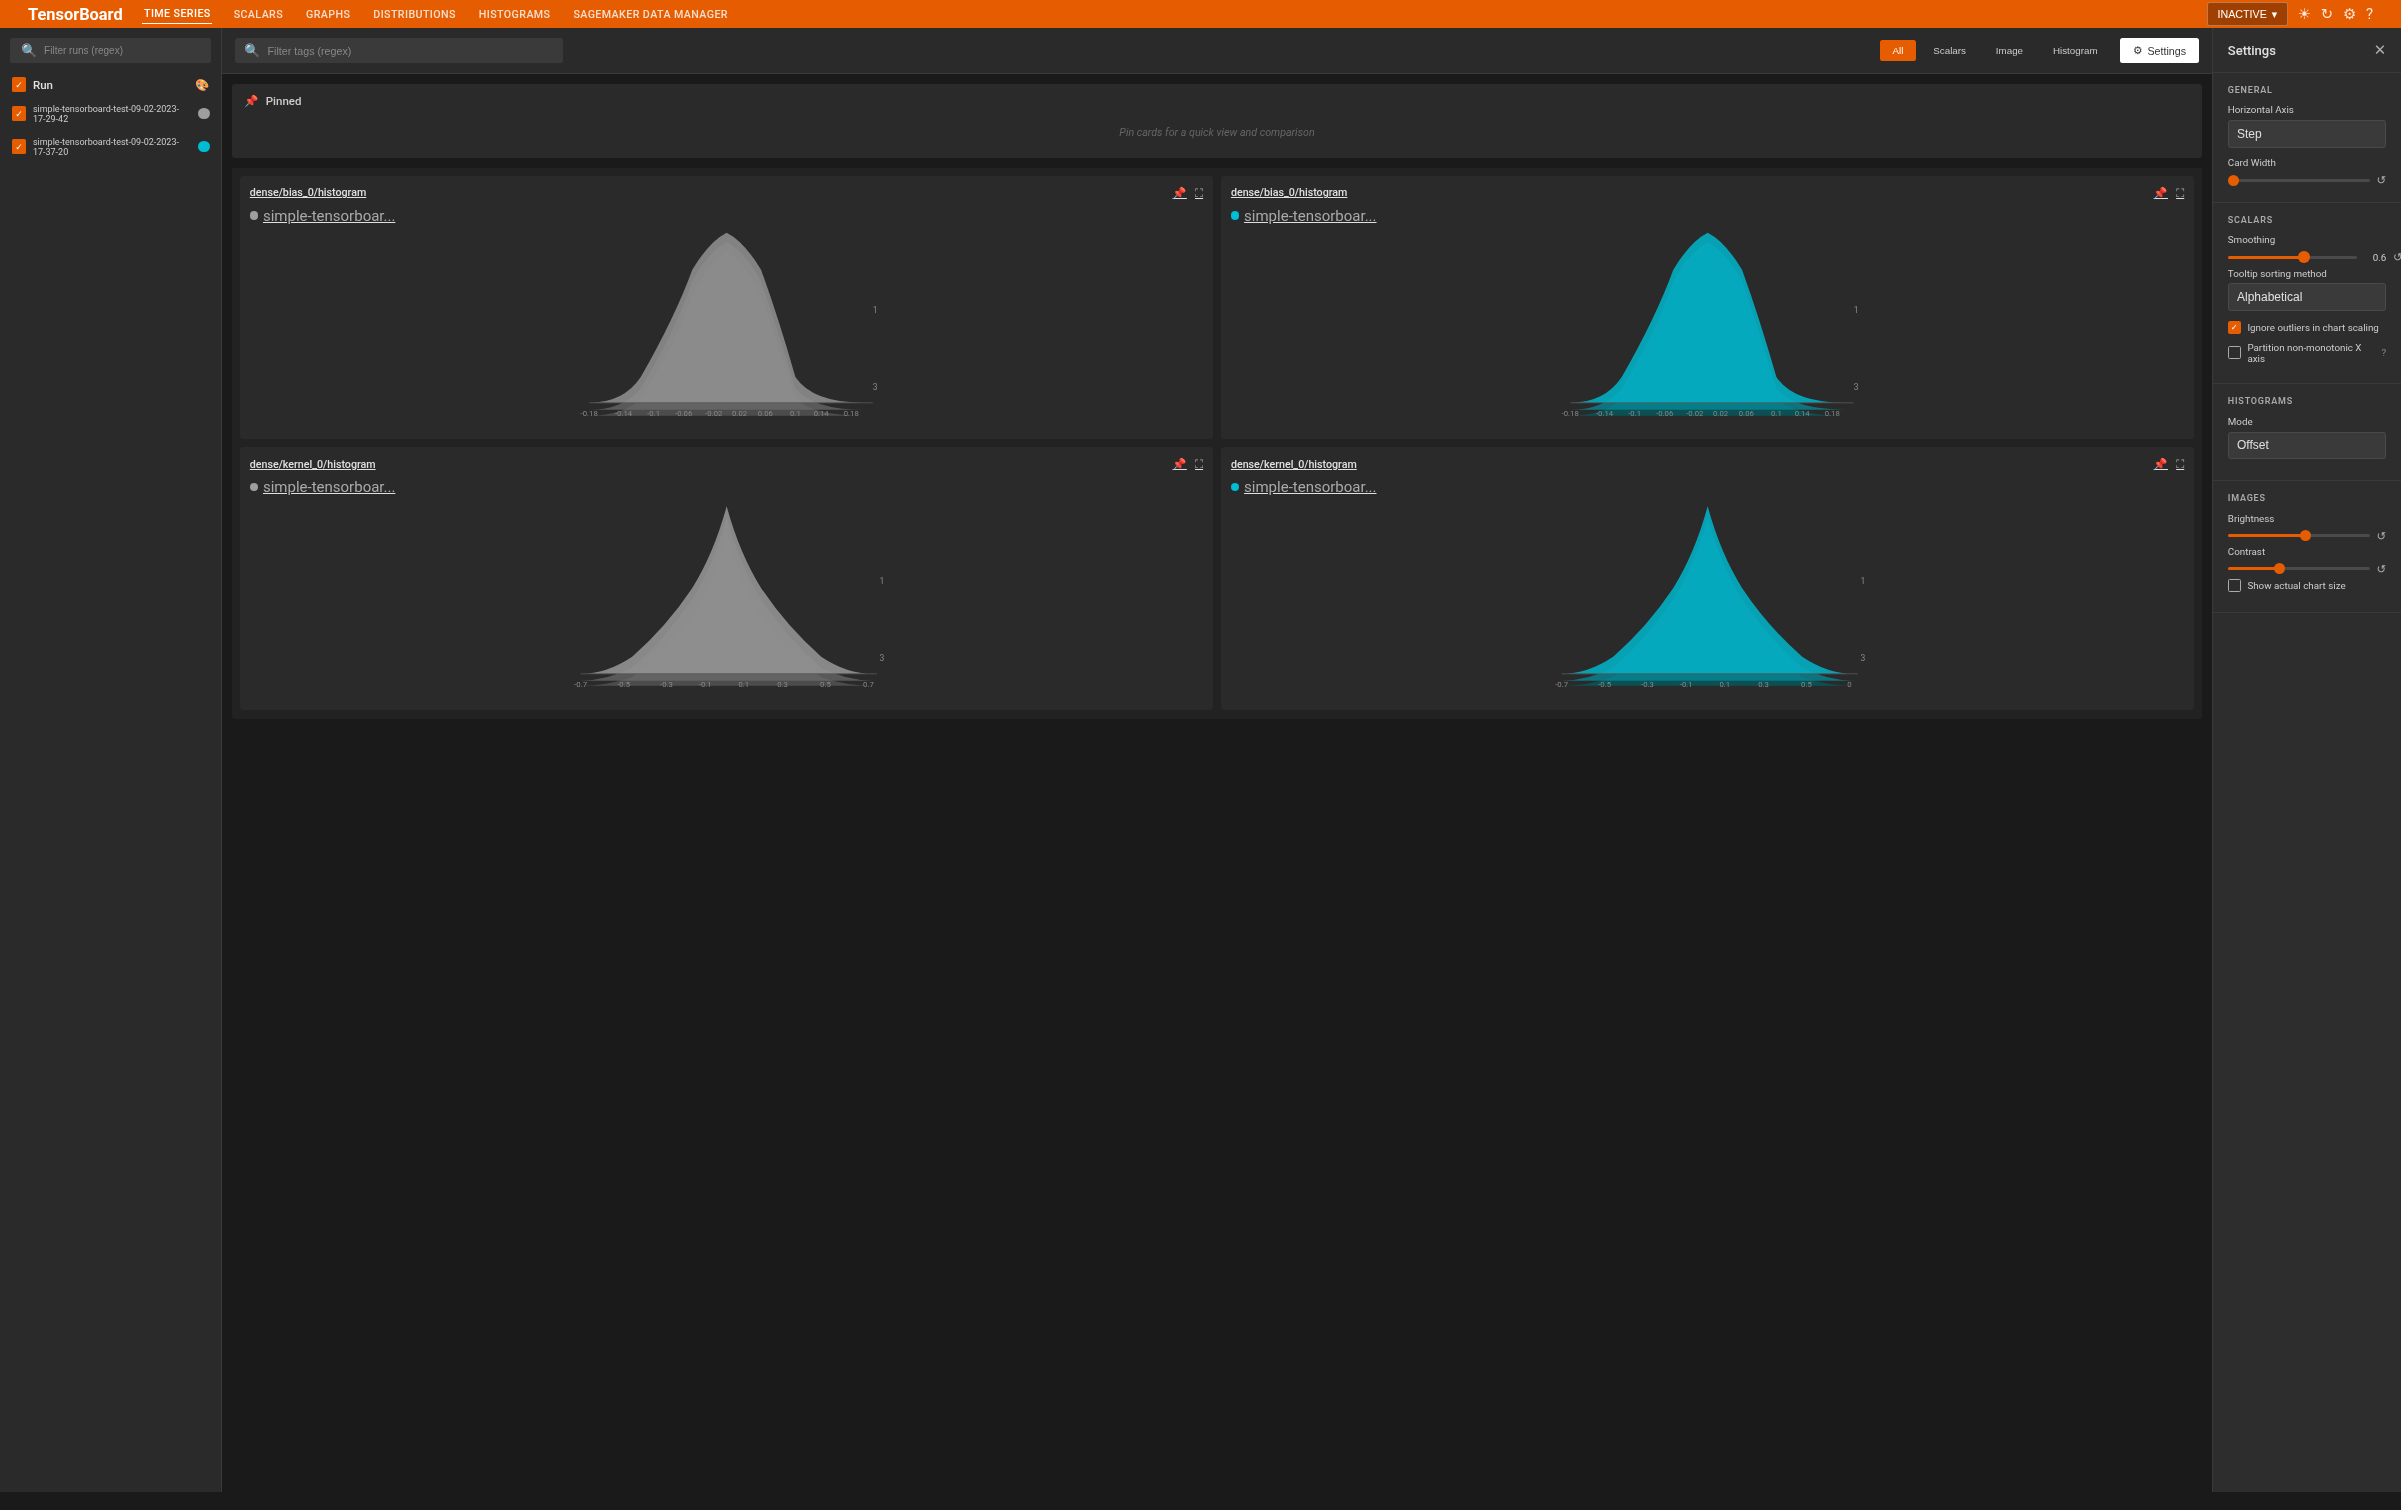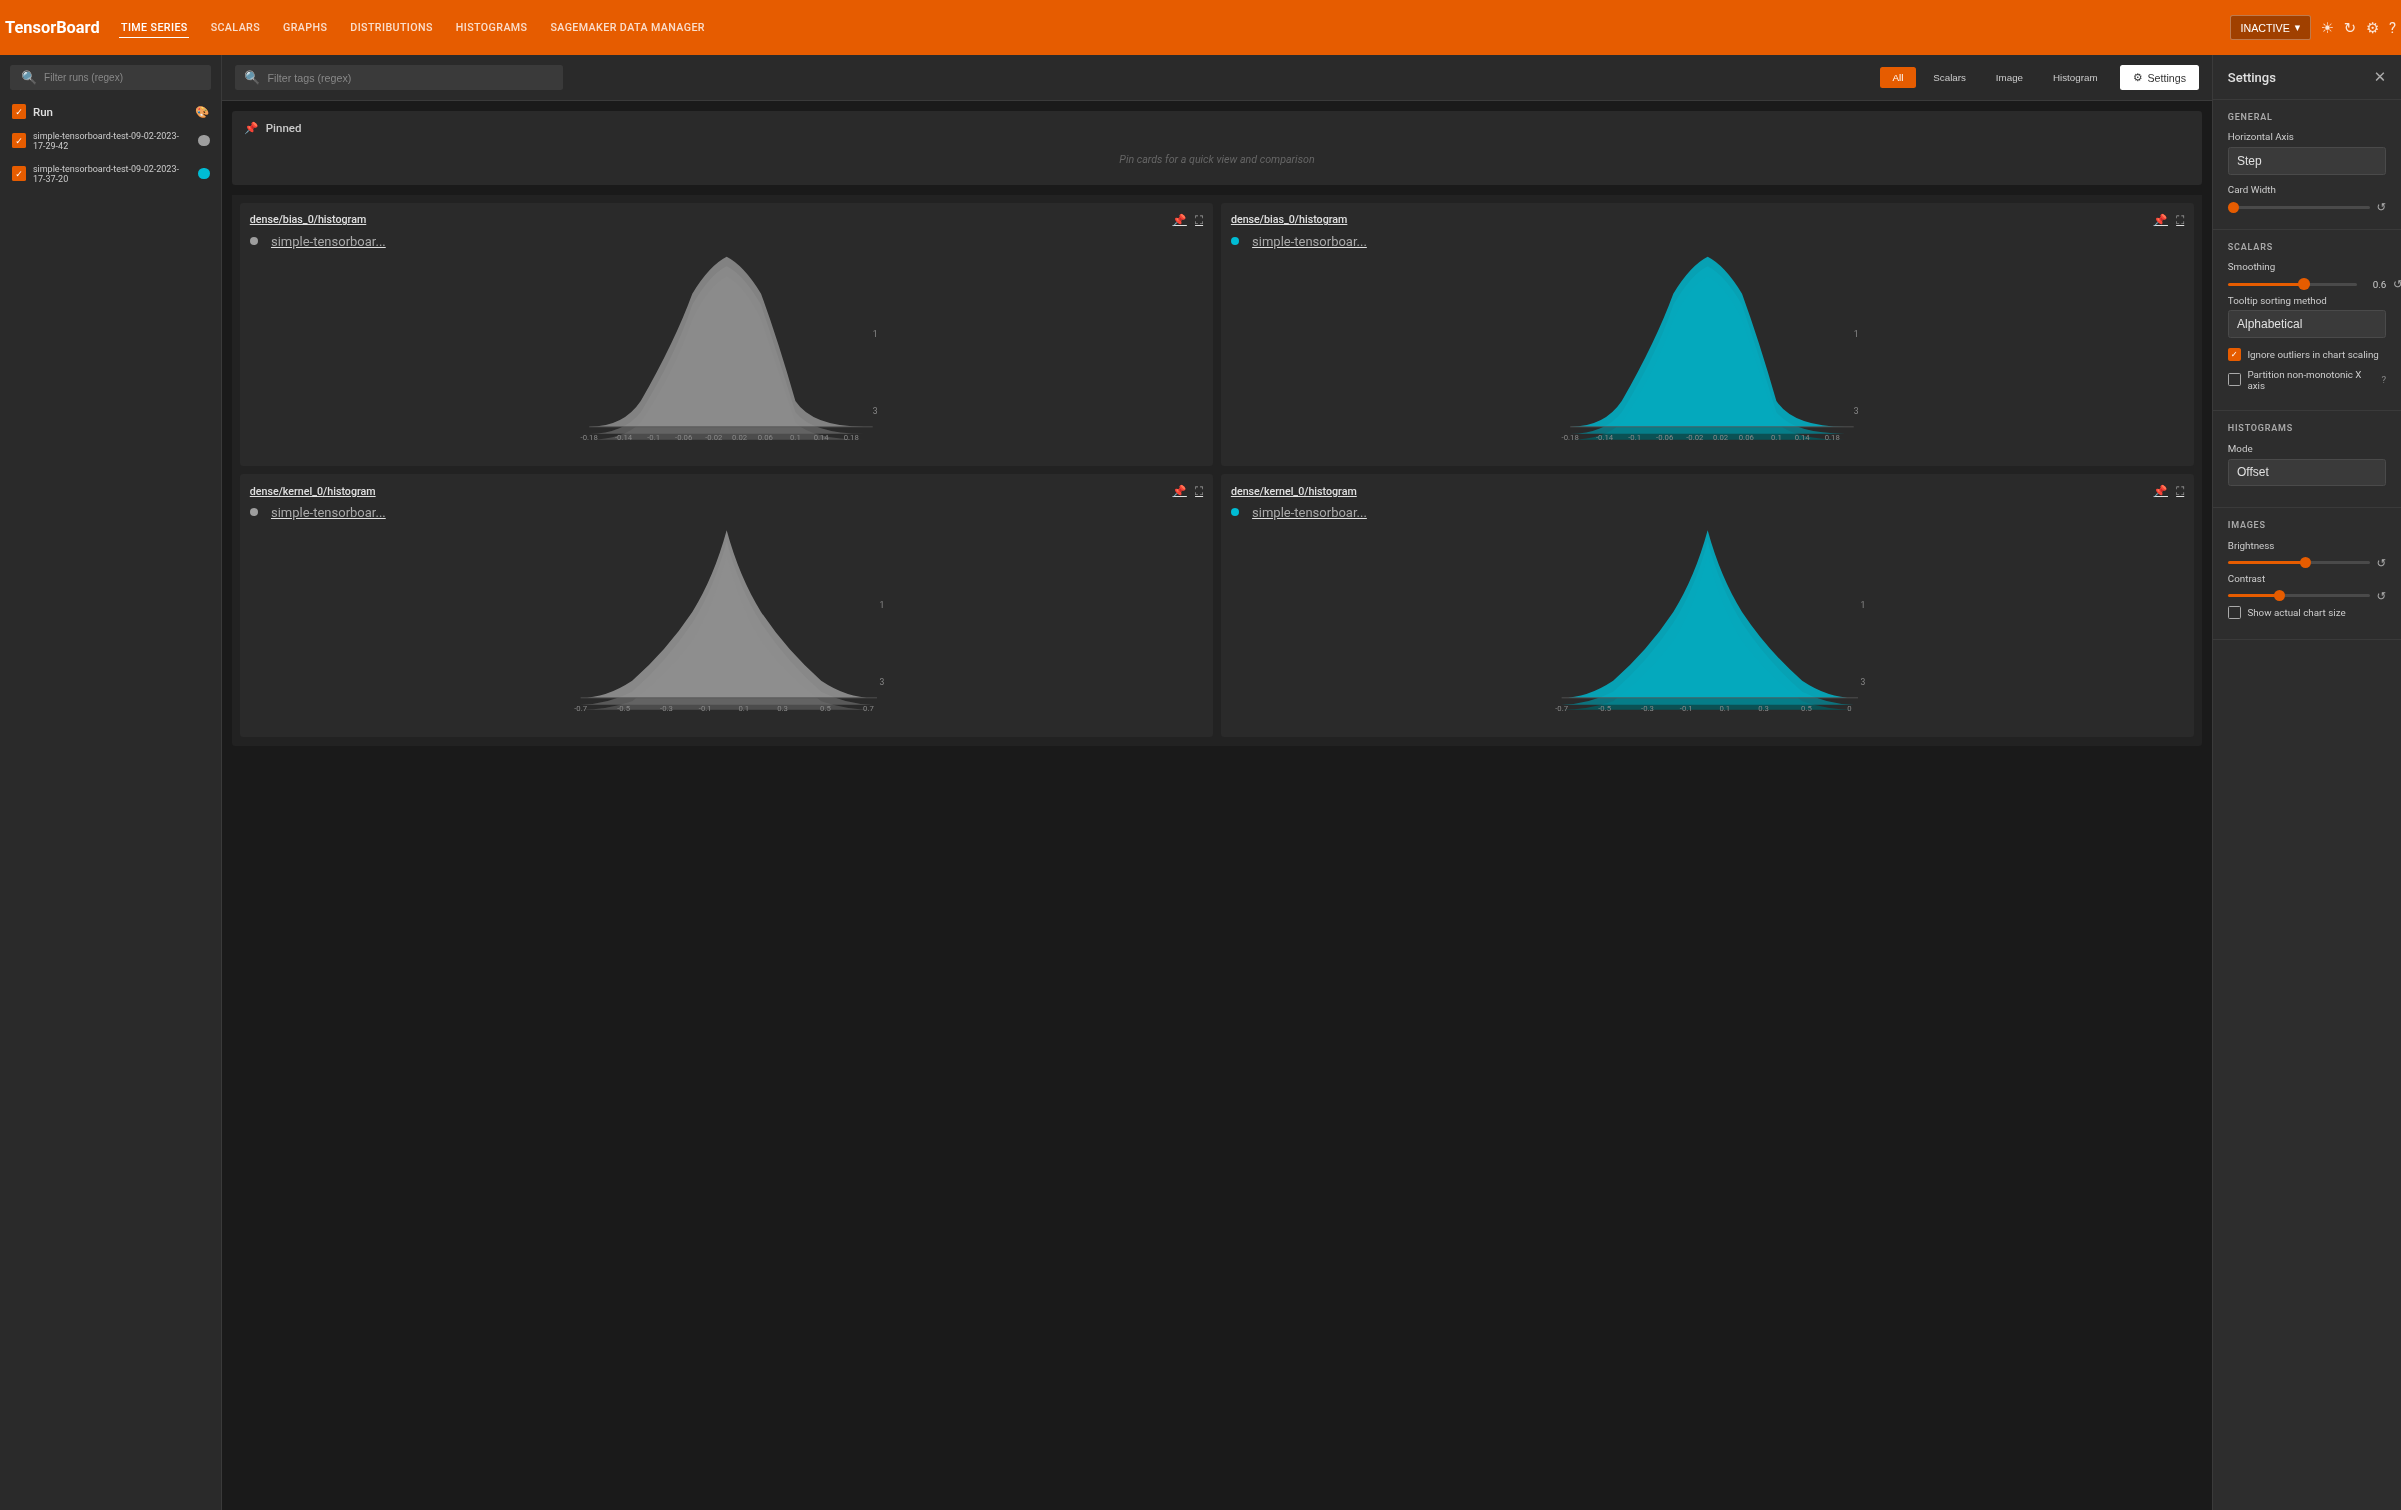--- a/index.html
+++ b/index.html
@@ -1,24 +1,24 @@
 <!DOCTYPE html>
 <html style="font-size:13px"><head>
   <meta charset="utf-8">
   <style>
     * { box-sizing: border-box; margin: 0; padding: 0; }
     body { font-family: 'Roboto', Arial, sans-serif; background: #1a1a1a; color: #e0e0e0; overflow: hidden; }
 
     
     .topnav {
       background: #e65c00;
-      height: 55px;
-      display: flex;
-      align-items: center;
-      padding: 0 5px;
+      height: 28px;
+      display: flex;
+      align-items: center;
+      padding: 0 28px;
       gap: 19.7px;
     }
     .topnav .logo {
       font-size: 16.4px;
       font-weight: bold;
       color: white;
       white-space: nowrap;
     }
     .topnav .nav-item {
       color: rgba(255,255,255,0.8);
@@ -265,22 +265,22 @@
       display: flex;
       align-items: center;
       justify-content: space-between;
       margin-bottom: 6.6px;
     }
     .card-title { font-size: 10.7px; color: #e0e0e0; font-weight: 500; }
     .card-actions { display: flex; gap: 8.2px; color: #aaa; font-size: 11.5px; cursor: pointer; }
     .card-run {
       display: flex;
       align-items: center;
-      gap: 13px;
-      font-size: 13px;
+      gap: 5px;
+      font-size: 15px;
       color: #aaa;
       margin-bottom: 6.6px;
     }
     .card-run-dot {
       width: 8.2px;
       height: 8.2px;
       border-radius: 50%;
     }
     .chart-area {
       width: 100%;

